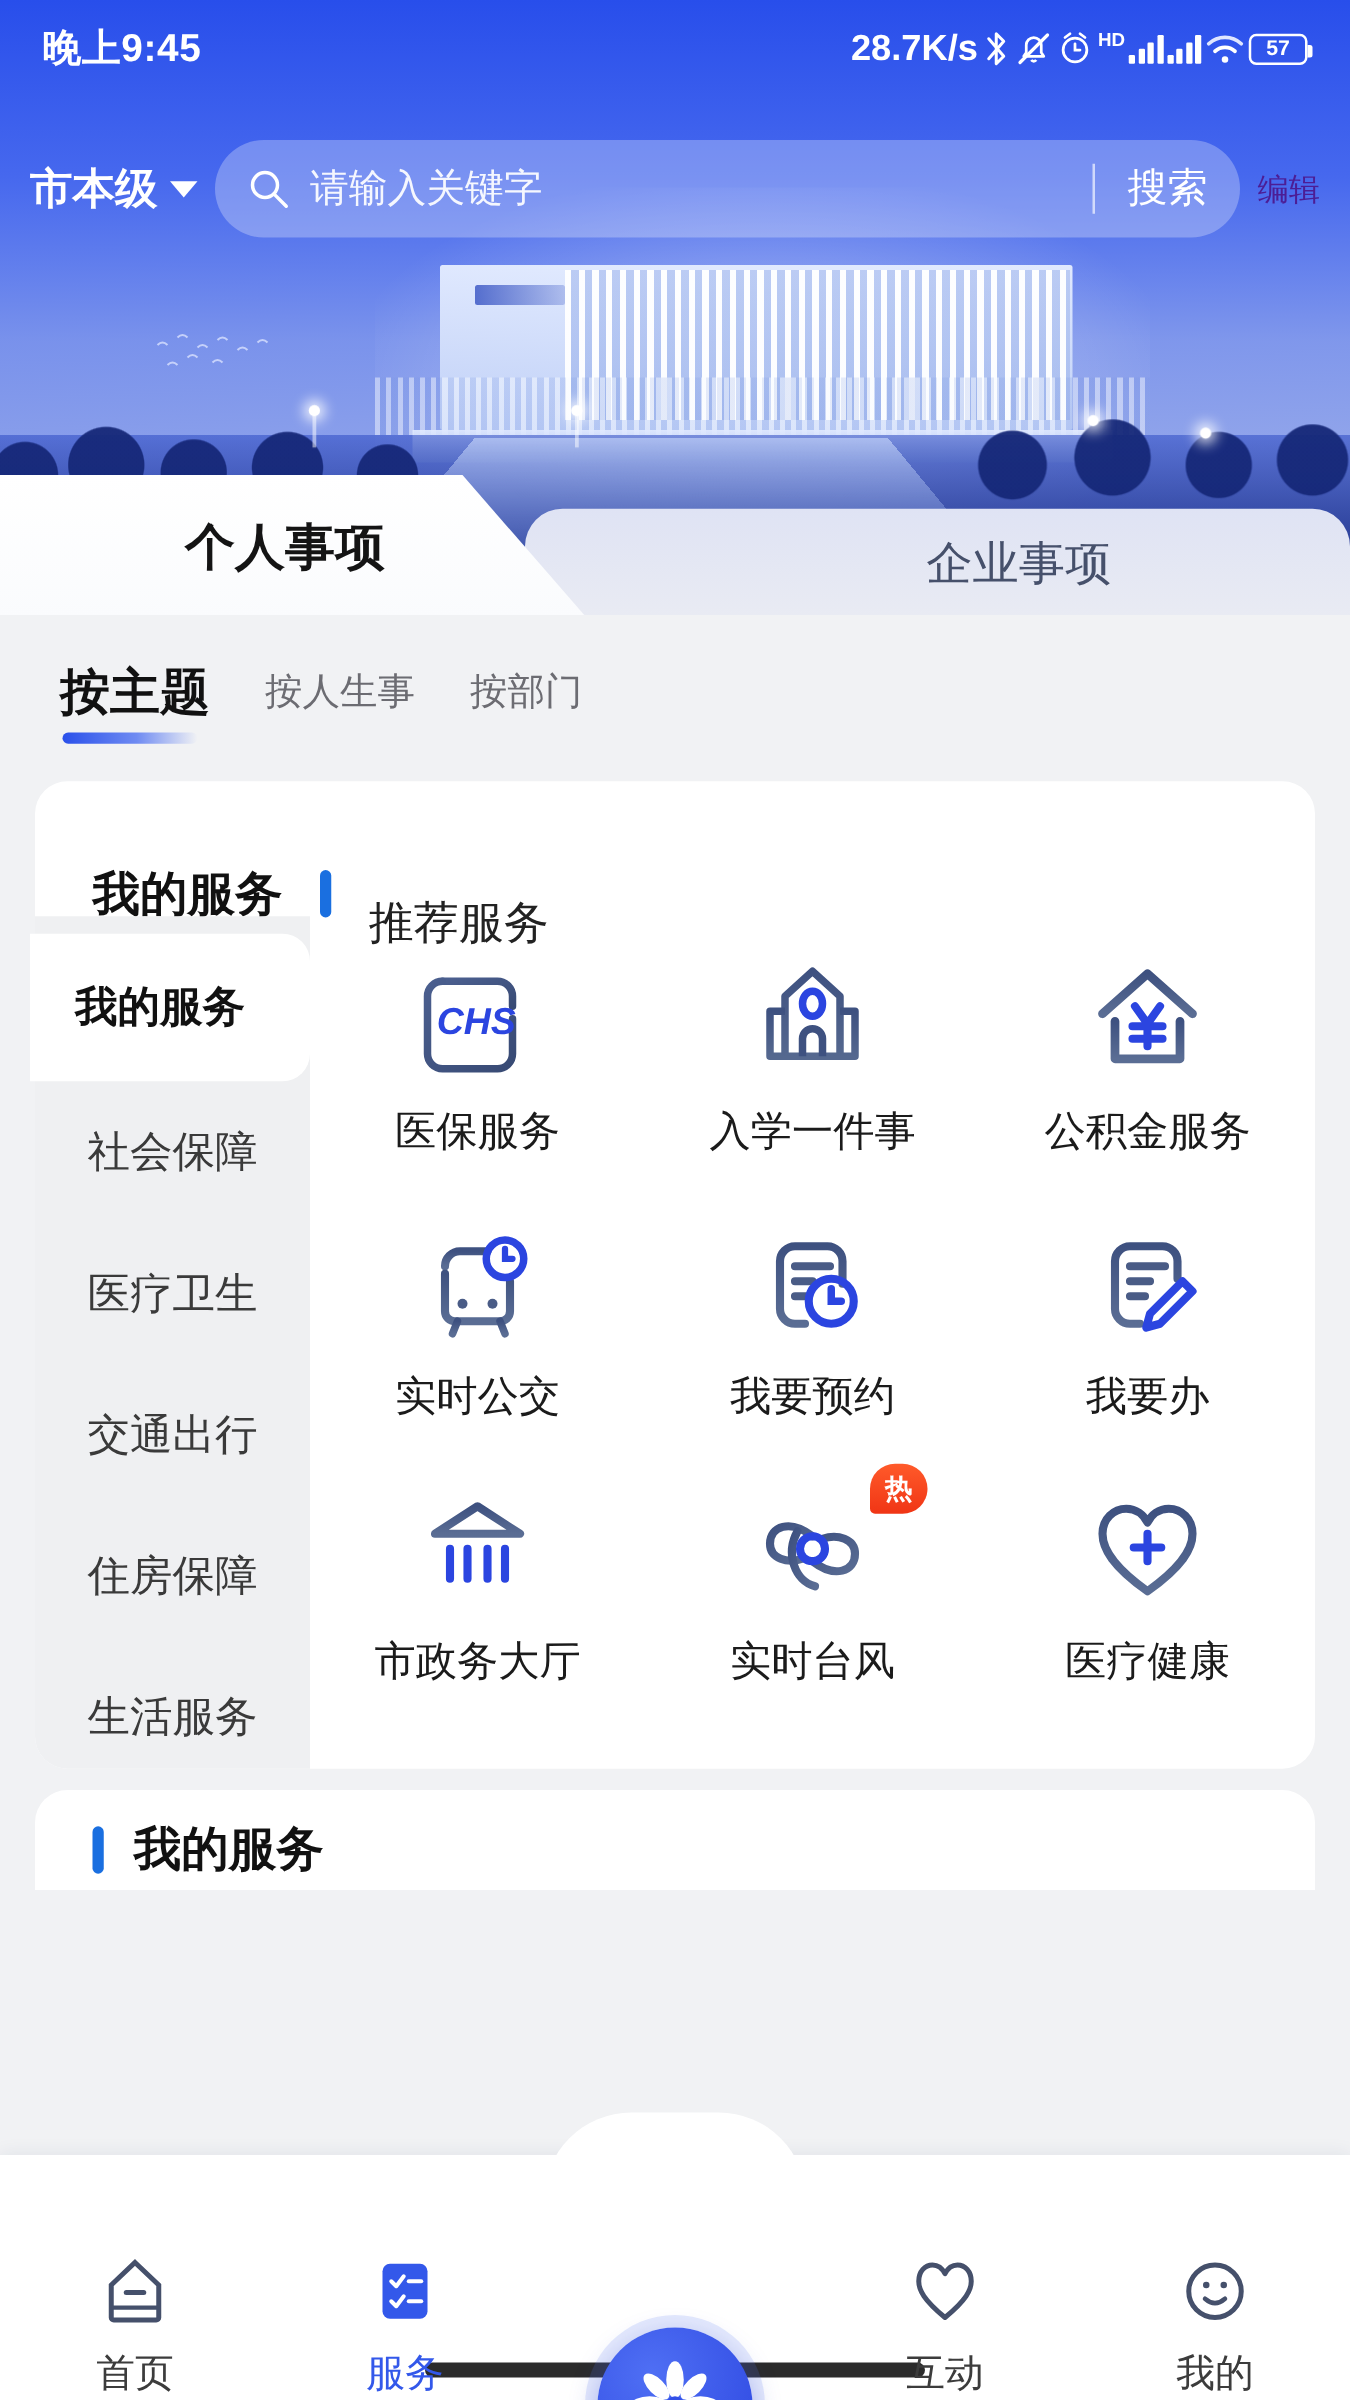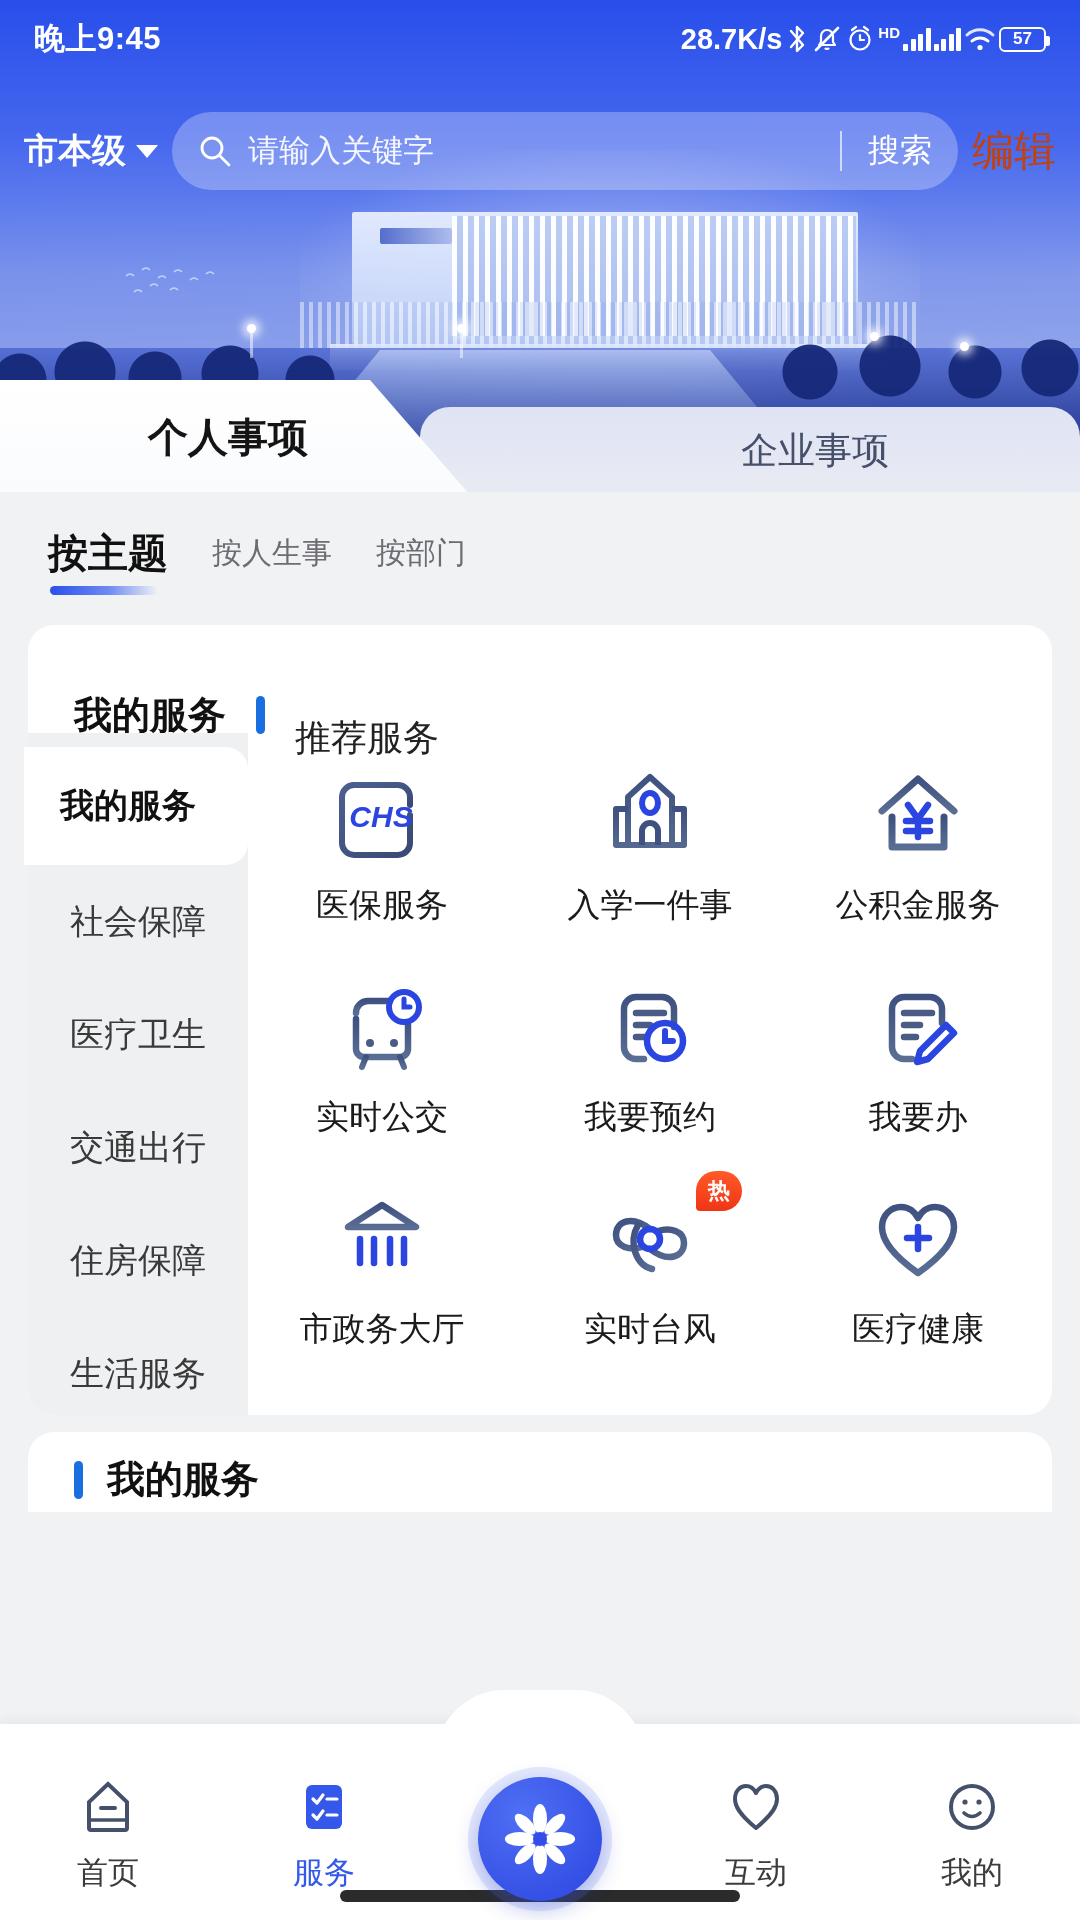--- a/index.html
+++ b/index.html
@@ -116,21 +116,21 @@
   .caret { width: 0; height: 0; border-left: 11px solid transparent; border-right: 11px solid transparent; border-top: 13px solid #fff; }
   .searchbox {
     flex: 1; height: 78px; border-radius: 39px;
     background: rgba(255,255,255,0.28);
     display: flex; align-items: center; padding: 0 26px;
   }
   .s-ic { width: 34px; height: 34px; flex: none; margin-right: 16px; }
   .s-ph { flex: 1; color: rgba(255,255,255,0.92); font-size: 31px; }
   .s-div { width: 2px; height: 40px; background: rgba(255,255,255,0.65); margin: 0 26px; }
   .s-btn { color: #fff; font-size: 32px; font-weight: 500; white-space: nowrap; }
-  .editbtn { color: #c2410c; font-size: 42px; font-weight: 500; white-space: nowrap; }
+  .editbtn { color: #4c1d95; font-size: 25px; font-weight: 500; white-space: nowrap; }
 
   
   .tabsrow { position: absolute; left: 0; top: 380px; width: 1080px; height: 115px; }
   .tab-ent {
     position: absolute; right: 0; top: 27px; width: 660px; height: 88px;
     background: linear-gradient(180deg, #dfe3f4 0%, #e9ebf3 100%);
     border-radius: 30px 30px 0 0;
     display: flex; align-items: center; justify-content: center;
     font-size: 37px; color: #46506b;
   }
@@ -195,21 +195,21 @@
   
   .next-sec { position: absolute; left: 28px; top: 1432px; width: 1024px; height: 80px; background: #fff; border-radius: 26px 26px 0 0; overflow: hidden; }
   .next-head { position: absolute; left: 46px; top: 22px; display: flex; align-items: center; gap: 24px; }
   .ns-bar { width: 9px; height: 38px; border-radius: 5px; background: #1a6fe0; }
   .ns-t { font-size: 38px; font-weight: 700; color: #111; }
 
   
   .tabbar {
     position: absolute; left: 0; bottom: 0; width: 1080px; height: 196px;
     background: #ffffff;
-    display: flex; align-items: center; padding-top: 26px;
+    display: flex; align-items: flex-end; padding-top: 26px;
     box-shadow: 0 -2px 14px rgba(30,40,90,0.07);
   }
   .tb-notch {
     position: absolute; left: 50%; top: -34px; transform: translateX(-50%);
     width: 210px; height: 70px; background: #fff; border-radius: 105px 105px 0 0;
   }
   .tb-item { flex: 1; display: flex; flex-direction: column; align-items: center; gap: 14px; position: relative; z-index: 2; }
   .tb-ic { width: 62px; height: 62px; display: flex; align-items: center; justify-content: center; }
   .tb-lbl { font-size: 31px; color: #3c3c3c; }
   .tb-item.active .tb-lbl { color: #3358ea; }

